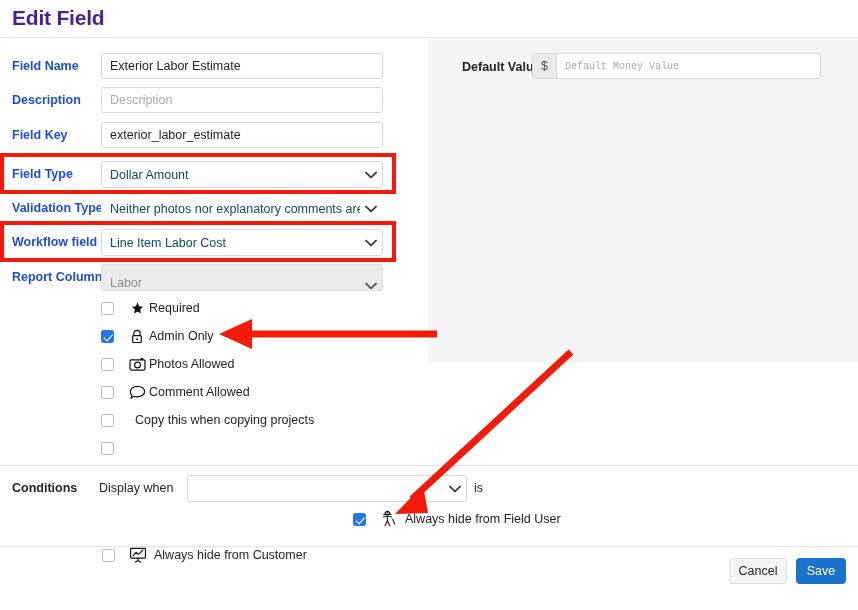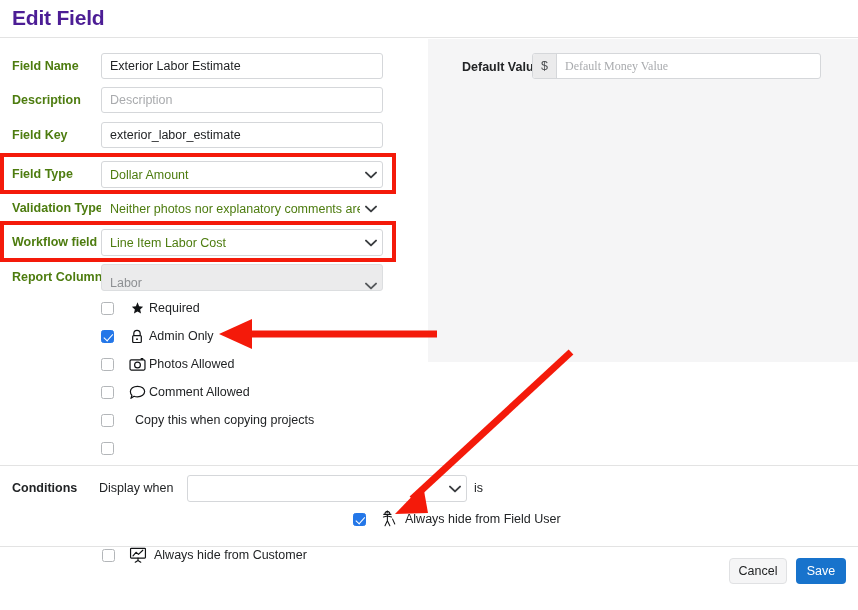--- a/index.html
+++ b/index.html
@@ -48,38 +48,38 @@
     background: #ffffff; overflow: hidden;
   }
   .dv-prefix {
     width: 24px; background: #ebebec;
     border-right: 1px solid #d5d7da;
     display: flex; align-items: center; justify-content: center;
     font-size: 12.5px; color: #4a4d50;
   }
   .dv-input {
     flex: 1; border: 0; outline: none;
-    font-family: Liberation Serif, serif;
-    font-size: 12px; color: #ef4444;
+    font-family: Liberation Mono, monospace;
+    font-size: 10px; color: #ef4444;
     padding: 0 8px; background: transparent;
   }
   .dv-input::placeholder { color: #a9abae; }
 
   
   .form {
     position: absolute; left: 0; top: 39px;
     width: 428px;
   }
   .row {
     position: absolute; left: 0;
     width: 428px; height: 34px;
   }
   .row-label {
     position: absolute; left: 12px; top: 9px;
-    font-size: 12.5px; font-weight: bold; color: #4d7c0f;
+    font-size: 12.5px; font-weight: bold; color: #1d4ed8;
     white-space: nowrap;
     text-align: right;
   }
   .field-box {
     position: absolute; left: 101px; top: 3px;
     width: 282px; height: 26px;
     border: 1px solid #d5d7da; border-radius: 3px;
     background: #ffffff;
   }
   .field-box input {
@@ -94,21 +94,21 @@
   .select-box {
     position: absolute; left: 101px; top: 3px;
     width: 282px; height: 27px;
     border: 1px solid #d5d7da; border-radius: 3px;
     background: #ffffff;
     display: flex; align-items: center;
   }
   .select-box.disabled { background: #ebebec; border-color: #dcdee0; align-items: flex-end; }
   .select-text {
     flex: 1; padding: 0 8px;
-    font-size: 12.5px; color: #4d7c0f;
+    font-size: 12.5px; color: #0c4a6e;
     white-space: nowrap; overflow: hidden;
   }
   .select-box.disabled .select-text { color: #8e9093; }
   .chev {
     width: 22px; display: flex; align-items: center; justify-content: center;
   }
   .chev svg { display: block; }
 
   
   .redbox {

